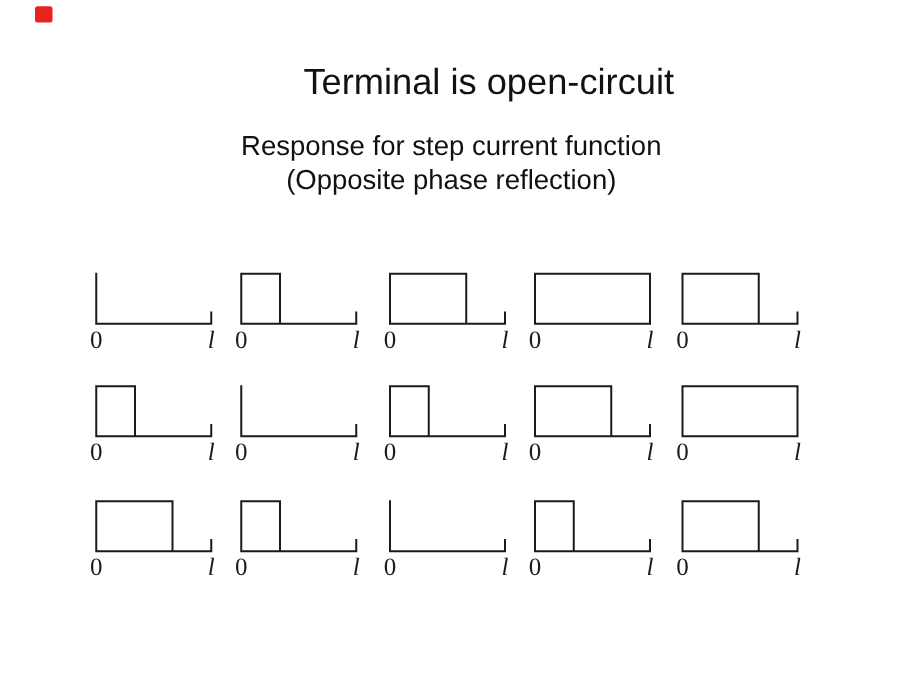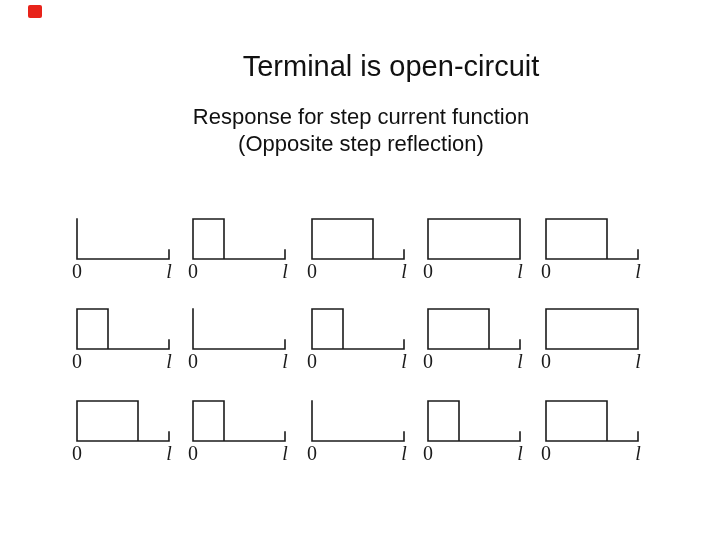--- a/index.html
+++ b/index.html
@@ -66,21 +66,21 @@
 </style>
 </head>
 <body>
 
 <div class="accent-square" style="background: rgb(232, 35, 26);"></div>
 
 <div class="slide-title">Terminal is open-circuit</div>
 
 <div class="slide-subtitle">
   <div>Response for step current function</div>
-  <div>(Opposite step reflection)</div>
+  <div>(Opposite phase reflection)</div>
 </div>
 
 <div id="plots-area">
     <svg width="112" height="86" style="left: 67px; top: 199px;">
       <path d="M 10 60 L 10 20 M 10 60 L 102 60 M 102 60 L 102 51" fill="none" stroke="#1b1b1b" stroke-width="1.6" stroke-linejoin="miter" stroke-linecap="square"></path>
       <text x="10" y="79" text-anchor="middle" class="plot-label">0</text>
       <text x="102" y="79" text-anchor="middle" class="plot-label plot-label-italic">l</text>
     </svg>
     <svg width="112" height="86" style="left: 183px; top: 199px;">
       <path d="M 10 60 L 10 20 L 41 20 L 41 60 M 10 60 L 102 60 M 102 60 L 102 51" fill="none" stroke="#1b1b1b" stroke-width="1.6" stroke-linejoin="miter" stroke-linecap="square"></path>

